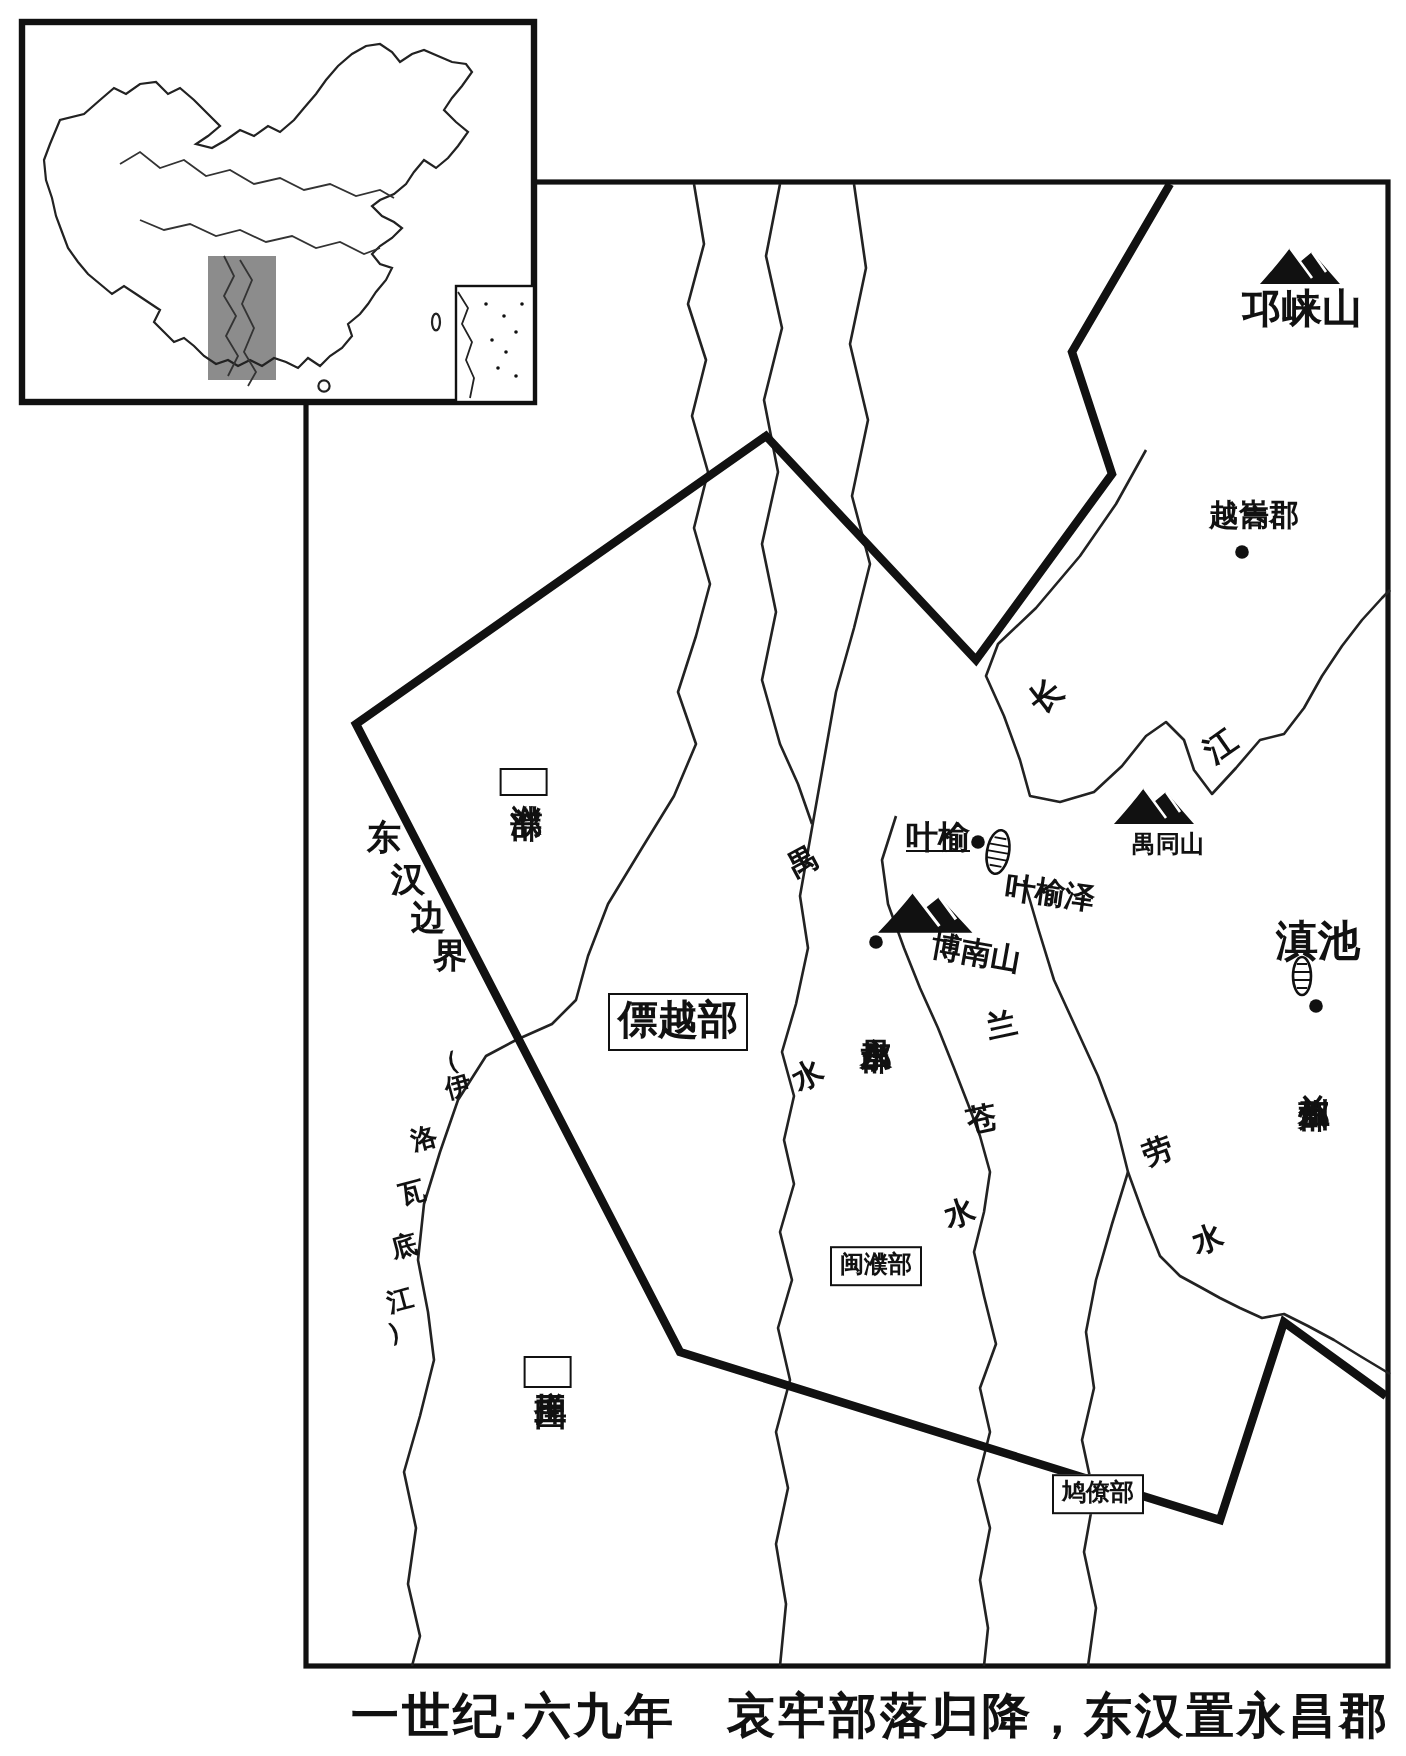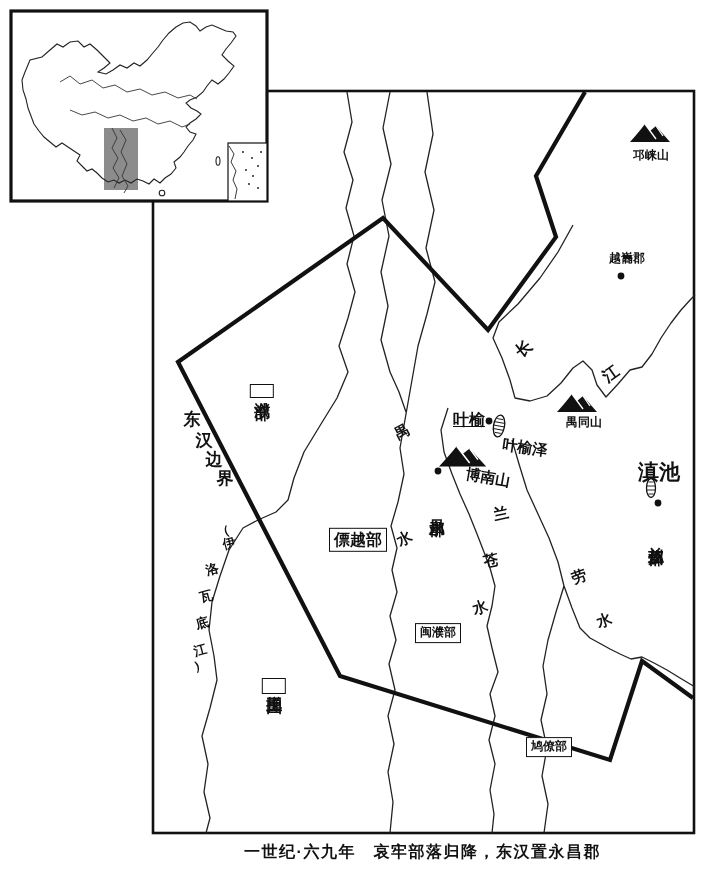--- a/index.html
+++ b/index.html
@@ -10,22 +10,22 @@
   #mapsvg{position:absolute;left:0;top:0;}
   .lbl{
     position:absolute;font-weight:700;color:#111;white-space:nowrap;line-height:1;
   }
   .vert{writing-mode:vertical-rl;text-orientation:upright;letter-spacing:2px;}
   .tribe{
     border:1.6px solid #111;background:#fff;padding:2px 4px;line-height:1.15;
   }
   .tribe.vert{padding:4px 2px;}
   #caption{
-    position:absolute;left:150px;top:842px;width:545px;text-align:center;
-    font-size:16px;font-weight:700;letter-spacing:1.5px;color:#111;
+    position:absolute;left:150px;top:842px;width:545px;text-align:right;
+    font-size:24px;font-weight:700;letter-spacing:1.5px;color:#111;
   }
 </style>
 </head>
 <body>
 
 <div id="stage">
 
   <svg id="mapsvg" width="703" height="878" viewBox="0 0 703 878">
     <defs>
       <g id="mtn">
@@ -90,34 +90,34 @@
             <circle cx="246" cy="170" r="0.9"></circle>
           <circle cx="253" cy="176" r="0.9"></circle>
             <circle cx="249" cy="184" r="0.9"></circle>
           <circle cx="258" cy="188" r="0.9"></circle>
             <circle cx="261" cy="152" r="0.9"></circle>
         </g>
       </g>
     </g>
   </svg>
 
-  <div class="lbl" style="left:651px;top:155px;font-size:12px;transform:translate(-50%,-50%);text-align:center;">邛崃山</div>
+  <div class="lbl" style="left:651px;top:155px;font-size:20px;transform:translate(-50%,-50%);text-align:center;">邛崃山</div>
   <div class="lbl" style="left:584px;top:422px;font-size:12px;transform:translate(-50%,-50%);">禺同山</div>
   <div class="lbl" style="left:488px;top:477px;font-size:15px;transform:translate(-50%,-50%) rotate(10deg);">博南山</div>
 
-  <div class="lbl" style="left:627px;top:258px;font-size:12px;transform:translate(-50%,-50%);">越巂郡</div>
+  <div class="lbl" style="left:627px;top:258px;font-size:15px;transform:translate(-50%,-50%);">越巂郡</div>
   <div class="lbl" style="left:469px;top:420px;font-size:16px;transform:translate(-50%,-50%);text-decoration:underline;">叶榆</div>
   <div class="lbl vert" style="left:437px;top:508px;font-size:16px;transform:translate(-50%,-50%);">永昌郡</div>
   <div class="lbl vert" style="left:656px;top:537px;font-size:16px;transform:translate(-50%,-50%);">益州郡</div>
 
   <div class="lbl" style="left:525px;top:447px;font-size:15px;transform:translate(-50%,-50%) rotate(8deg);">叶榆泽</div>
   <div class="lbl" style="left:659px;top:471px;font-size:21px;transform:translate(-50%,-50%);">滇池</div>
 
   <div class="lbl tribe vert" style="left:262px;top:391px;font-size:16px;transform:translate(-50%,-50%);">濮部</div>
-  <div class="lbl tribe" style="left:339px;top:540px;font-size:16px;transform:translate(-50%,-50%);margin-left:19px;">僄越部</div>
+  <div class="lbl tribe" style="left:339px;top:511px;font-size:20px;transform:translate(-50%,-50%);">僄越部</div>
   <div class="lbl tribe" style="left:438px;top:633px;font-size:12px;transform:translate(-50%,-50%);">闽濮部</div>
   <div class="lbl tribe" style="left:549px;top:747px;font-size:12px;transform:translate(-50%,-50%);">鸠僚部</div>
   <div class="lbl tribe vert" style="left:274px;top:686px;font-size:16px;transform:translate(-50%,-50%);">掸王国</div>
 
   <div class="lbl" style="left:192px;top:419px;font-size:17px;transform:translate(-50%,-50%);">东</div>
   <div class="lbl" style="left:204px;top:440px;font-size:17px;transform:translate(-50%,-50%);">汉</div>
   <div class="lbl" style="left:214px;top:459px;font-size:17px;transform:translate(-50%,-50%);">边</div>
   <div class="lbl" style="left:225px;top:478px;font-size:17px;transform:translate(-50%,-50%);">界</div>
 
   <div class="lbl" style="left:524px;top:349px;font-size:16px;transform:translate(-50%,-50%) rotate(-38deg);">长</div>

